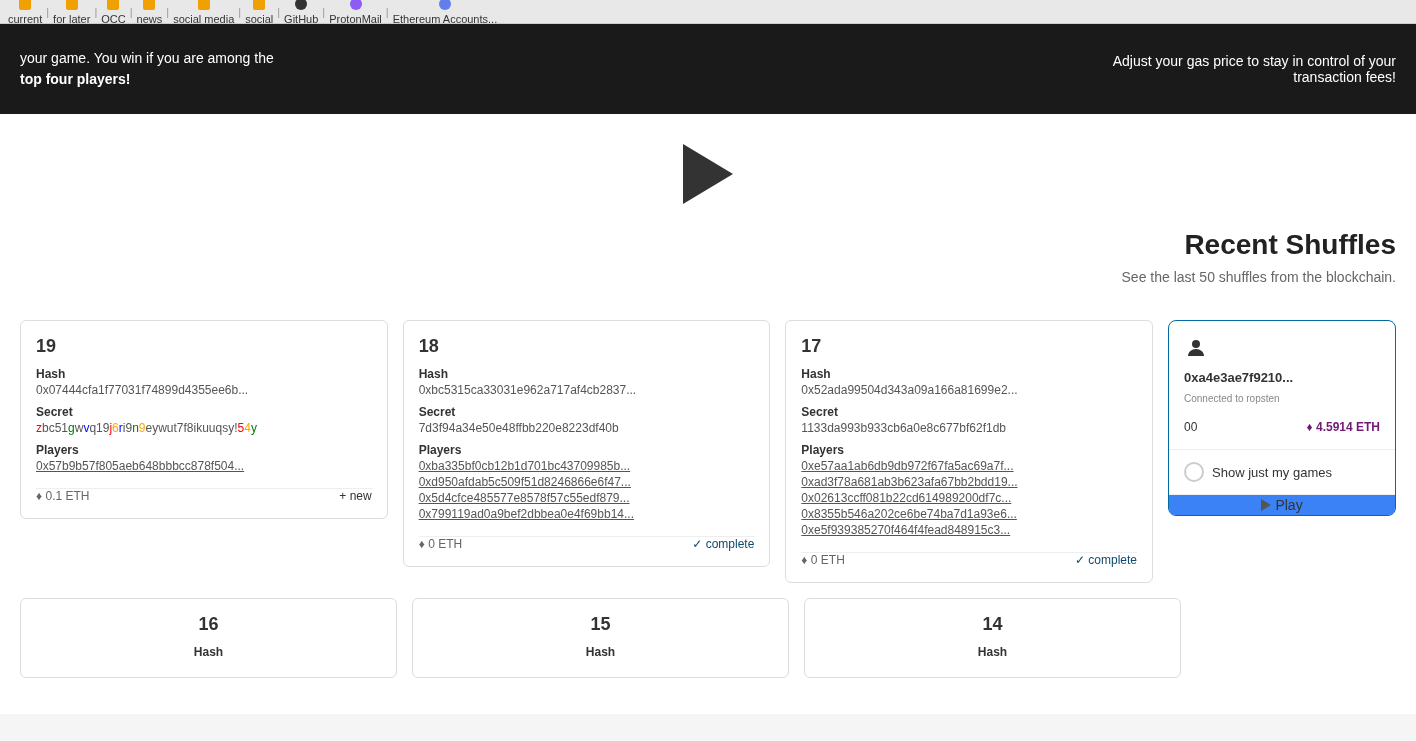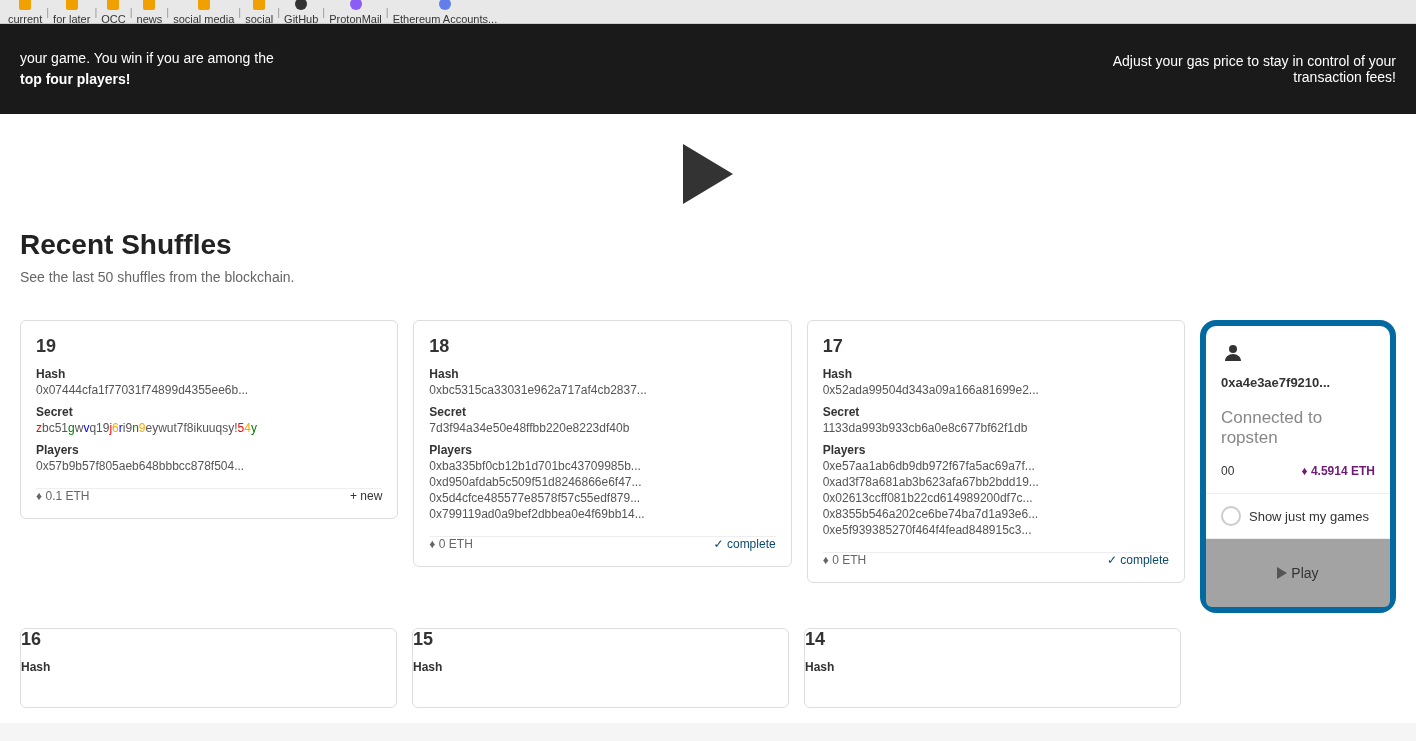--- a/index.html
+++ b/index.html
@@ -61,21 +61,21 @@
     }
 
     
     .main-content {
       background: #fff;
       min-height: 600px;
     }
 
     
     .hero {
-      text-align: left;
+      text-align: right;
       padding: 30px 20px 20px;
     }
     .play-icon {
       width: 0;
       height: 0;
       border-top: 30px solid transparent;
       border-bottom: 30px solid transparent;
       border-left: 50px solid #333;
       display: inline-block;
       margin-bottom: 15px;
@@ -129,61 +129,62 @@
     .card-field-value.secret {
       font-size: 12px;
     }
     .players-list {
       margin-top: 2px;
     }
     .player-addr {
       font-size: 12px;
       color: #555;
       margin-bottom: 2px;
+      text-decoration: underline;
     }
     .card-footer {
       display: flex;
       justify-content: space-between;
       align-items: flex-start;
       margin-top: 15px;
       padding-top: 0;
       border-top: 1px solid #eee;
       font-size: 12px;
       color: #666;
     }
     .status-new { color: #333; }
     .status-complete { color: #0c4a6e; }
 
     
     .sidebar-card {
-      border: 6px solid #0369a1;
-      border-radius: 16px;
+      border: 1px solid #0369a1;
+      border-radius: 8px;
       background: #fff;
-      width: 196px;
+      width: 228px;
       flex-shrink: 0;
     }
     .sidebar-user {
       padding: 15px;
       border-bottom: 1px solid #eee;
     }
     .user-icon {
       font-size: 20px;
       color: #333;
       margin-bottom: 5px;
     }
     .user-address {
       font-size: 13px;
       font-weight: bold;
       color: #333;
       word-break: break-all;
     }
     .connected-label {
-      font-size: 17px;
+      font-size: 10px;
       color: #888;
-      margin-top: 18px;
+      margin-top: 8px;
     }
     .balance-row {
       display: flex;
       justify-content: space-between;
       align-items: flex-end;
       font-size: 12px;
       margin-top: 16px;
     }
     .balance-count { color: #333; }
     .balance-eth { color: #701a75; font-weight: bold; }
@@ -207,22 +208,22 @@
       font-size: 13px;
       color: #333;
     }
 
     .play-button {
       display: flex;
       align-items: center;
       justify-content: center;
       gap: 4px;
       width: 100%;
-      padding: 26px;
-      background: #a3a3a3;
+      padding: 2px;
+      background: #3b82f6;
       border: none;
       cursor: pointer;
       font-size: 14px;
       color: #333;
       border-bottom-left-radius: 6px;
       border-bottom-right-radius: 6px;
     }
     .play-button-icon {
       width: 0;
       height: 0;
@@ -233,23 +234,25 @@
 
     
     .cards-row2 {
       display: flex;
       padding: 0 20px 15px;
       gap: 15px;
     }
     .game-card-partial {
       border: 1px solid #ddd;
       border-radius: 6px;
+      padding: 15px;
       background: #fff;
       flex: 1;
       min-height: 80px;
+      text-align: center;
     }
   </style>
 </head>
 <body>
 
 <div class="browser-bar">
   <span class="tab-item">
     <span class="tab-icon folder"></span>
     <span>current</span>
   </span>

